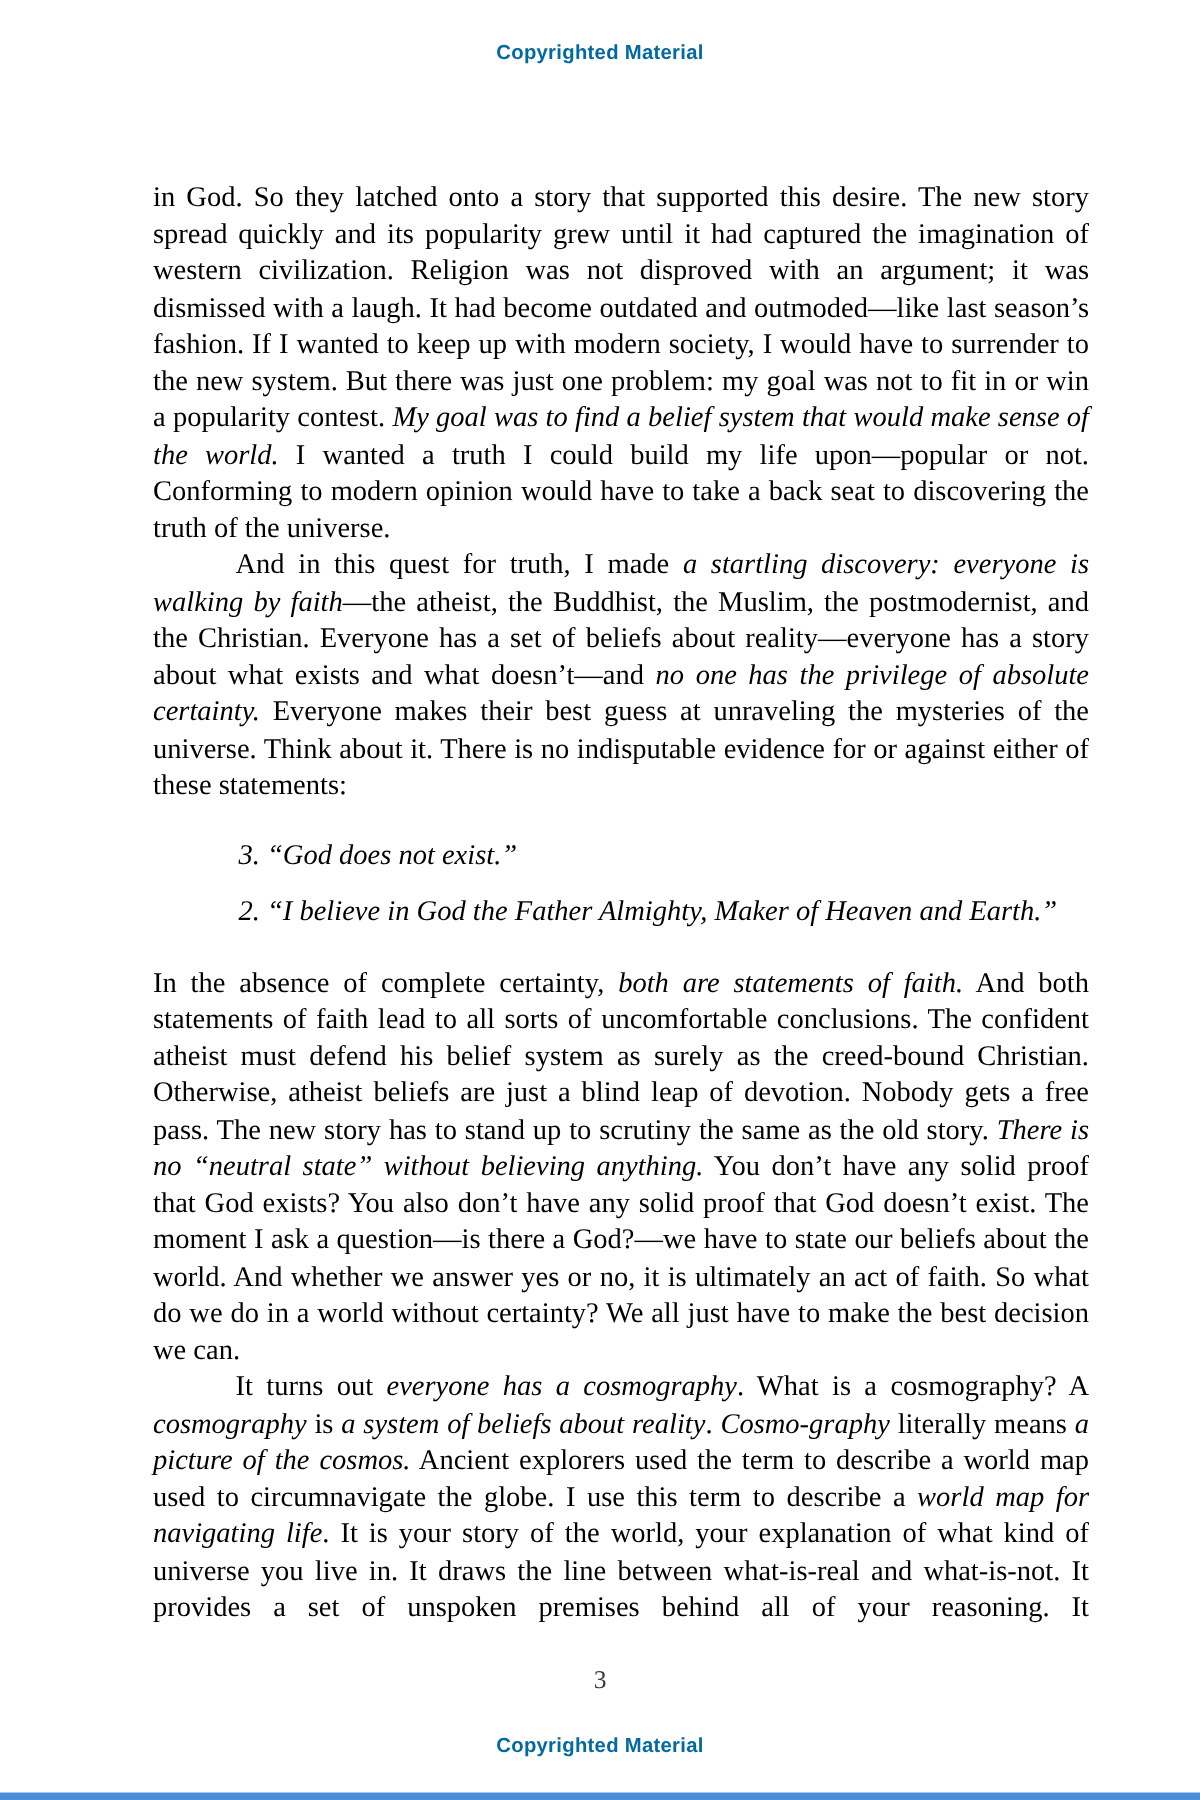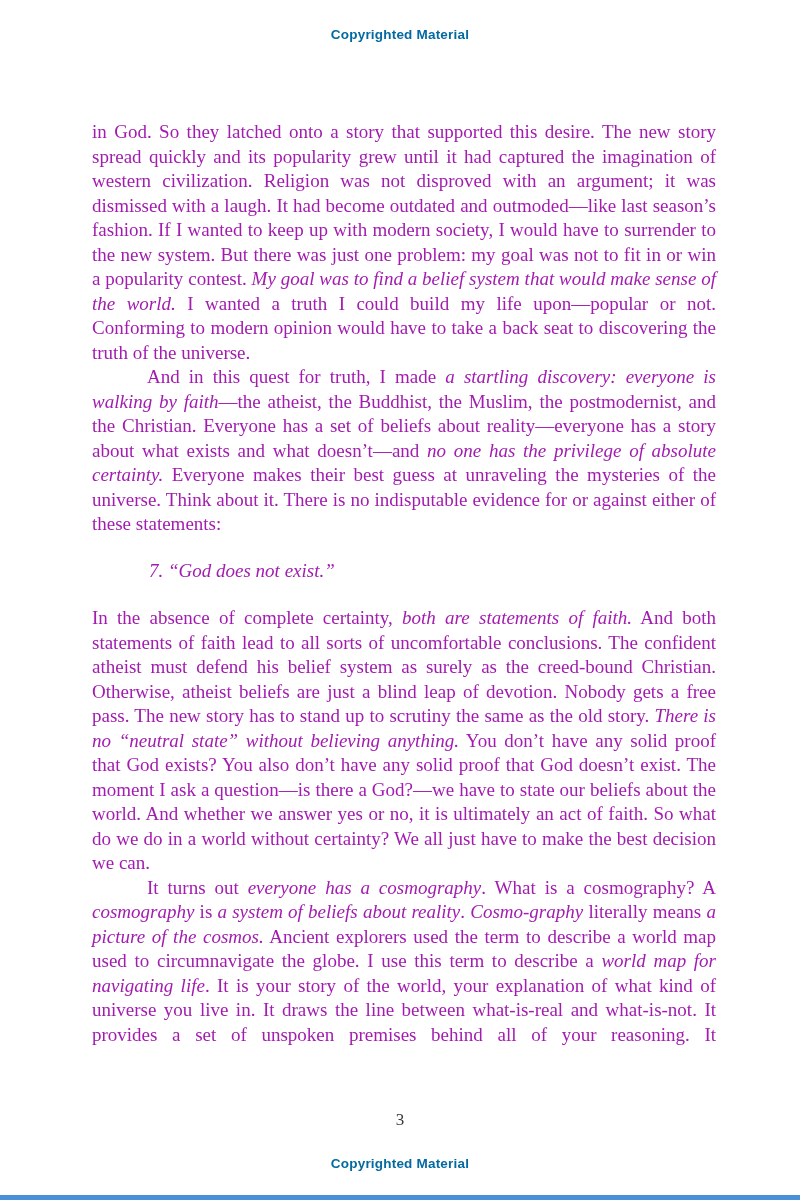--- a/index.html
+++ b/index.html
@@ -26,26 +26,26 @@
     font-size: 13.5px;
     font-weight: bold;
     color: #0369a1;
     letter-spacing: 0.2px;
   }
   .notice.top { top: 27px; }
   .notice.bottom { top: 1156px; }
 
   .text-block {
     position: absolute;
-    left: 92px;
+    left: 102px;
     top: 120px;
     width: 624px;
     font-size: 19px;
     line-height: 24.5px;
-    color: #a21caf;
+    color: #000000;
     text-align: justify;
   }
   .text-block p { margin: 0; padding: 0; }
   .text-block p.indent { text-indent: 55px; }
   .it { font-style: italic; }
 
   .quote {
     font-style: italic;
     margin-left: 57px !important;
     margin-top: 22px !important;
@@ -75,21 +75,22 @@
 </style>
 </head>
 <body>
 
 <div class="page">
   <div class="notice top">Copyrighted Material</div>
 
   <div class="text-block">
       <p class="para"><span>in God. So they latched onto a story that supported this desire. The new story spread quickly and its popularity grew until it had captured the imagination of western civilization. Religion was not disproved with an argument; it was dismissed with a laugh. It had become outdated and outmoded—like last season’s fashion. If I wanted to keep up with modern society, I would have to surrender to the new system. But there was just one problem: my goal was not to fit in or win a popularity contest. </span><span class="it">My goal was to find a belief system that would make sense of the world.</span><span> I wanted a truth I could build my life upon—popular or not. Conforming to modern opinion would have to take a back seat to discovering the truth of the universe.</span></p>
       <p class="para indent"><span>And in this quest for truth, I made </span><span class="it">a startling discovery: everyone is walking by faith</span><span>—the atheist, the Buddhist, the Muslim, the postmodernist, and the Christian. Everyone has a set of beliefs about reality—everyone has a story about what exists and what doesn’t—and </span><span class="it">no one has the privilege of absolute certainty.</span><span> Everyone makes their best guess at unraveling the mysteries of the universe. Think about it. There is no indisputable evidence for or against either of these statements:</span></p>
-      <p class="quote"><span class="it">7. “God does not exist.”</span></p>
+      <p class="quote"><span class="it">3. “God does not exist.”</span></p>
+      <p class="quote"><span class="it">2. “I believe in God the Father Almighty, Maker of Heaven and Earth.”</span></p>
       <p class="para"><span>In the absence of complete certainty, </span><span class="it">both are statements of faith.</span><span> And both statements of faith lead to all sorts of uncomfortable conclusions. The confident atheist must defend his belief system as surely as the creed-bound Christian. Otherwise, atheist beliefs are just a blind leap of devotion. Nobody gets a free pass. The new story has to stand up to scrutiny the same as the old story. </span><span class="it">There is no “neutral state” without believing anything.</span><span> You don’t have any solid proof that God exists? You also don’t have any solid proof that God doesn’t exist. The moment I ask a question—is there a God?—we have to state our beliefs about the world. And whether we answer yes or no, it is ultimately an act of faith. So what do we do in a world without certainty? We all just have to make the best decision we can.</span></p>
       <p class="para indent"><span>It turns out </span><span class="it">everyone has a cosmography</span><span>. What is a cosmography? A </span><span class="it">cosmography</span><span> is </span><span class="it">a system of beliefs about reality</span><span>. </span><span class="it">Cosmo-graphy</span><span> literally means </span><span class="it">a picture of the cosmos.</span><span> Ancient explorers used the term to describe a world map used to circumnavigate the globe. I use this term to describe a </span><span class="it">world map for navigating life</span><span>. It is your story of the world, your explanation of what kind of universe you live in. It draws the line between what-is-real and what-is-not. It provides a set of unspoken premises behind all of your reasoning. It</span></p>
     </div>
 
   <div class="page-number">3</div>
 
   <div class="notice bottom">Copyrighted Material</div>
 
   <div class="bottom-bar" style="background: rgb(74, 144, 217);"></div>
 </div>

